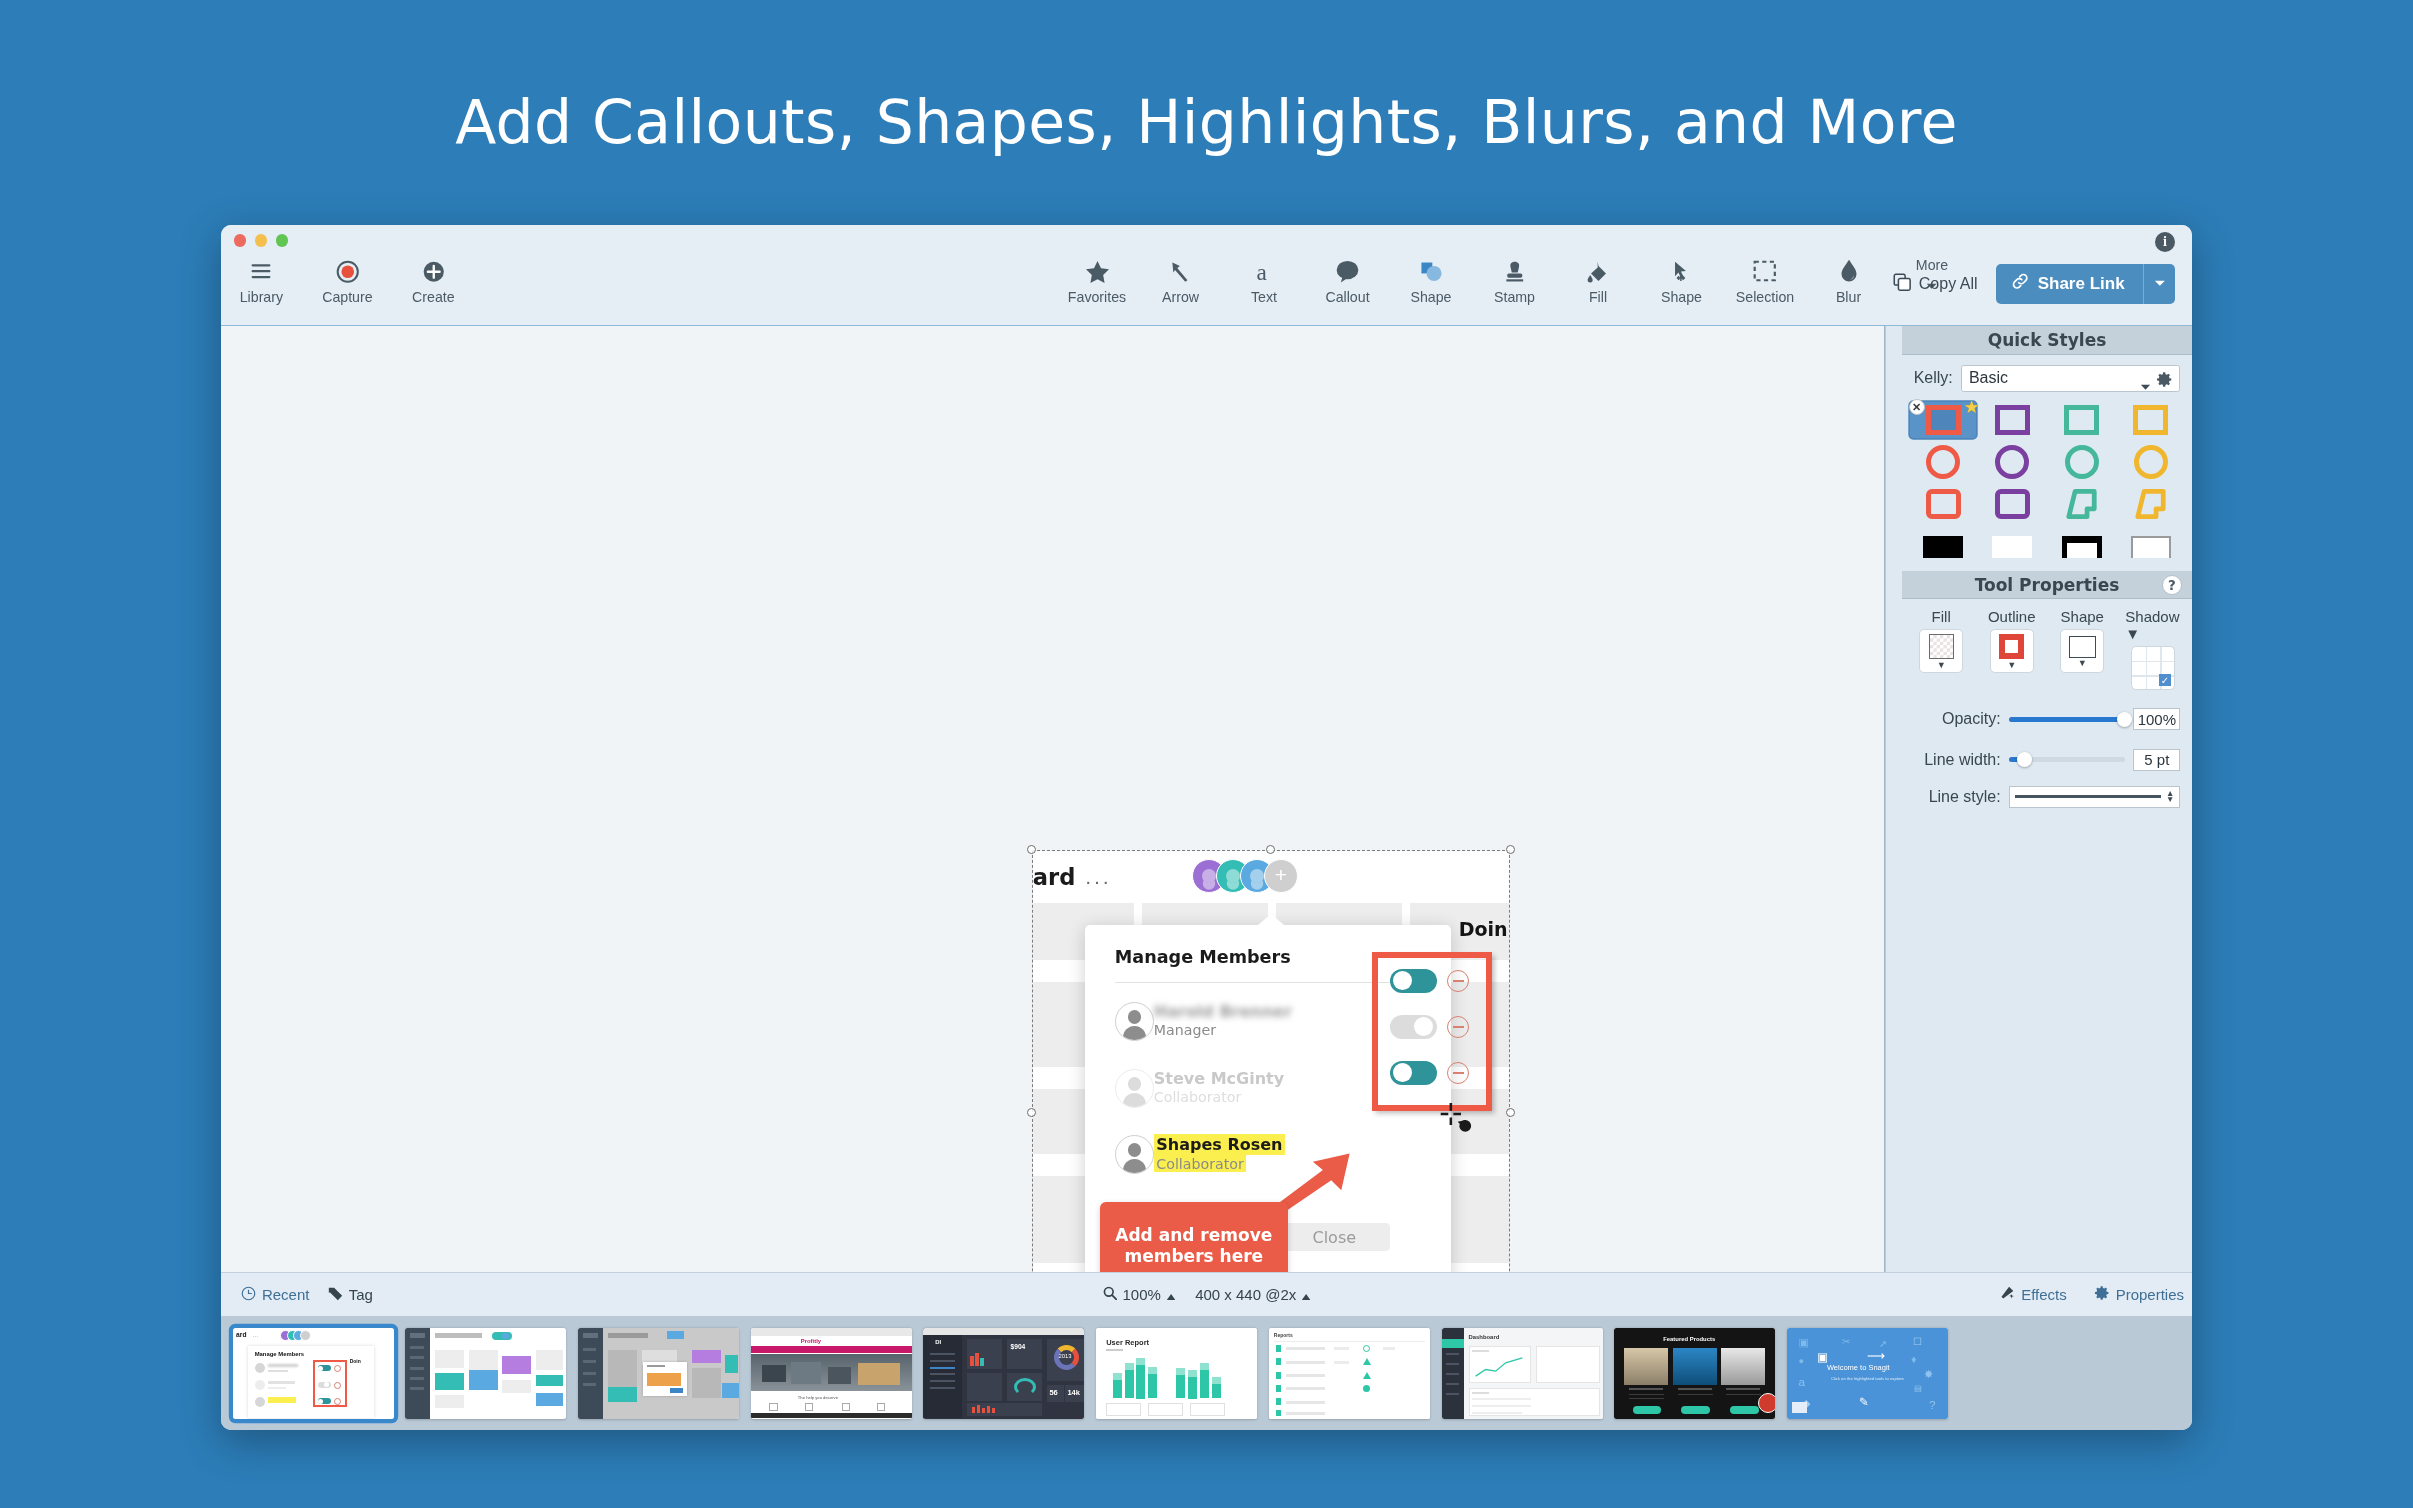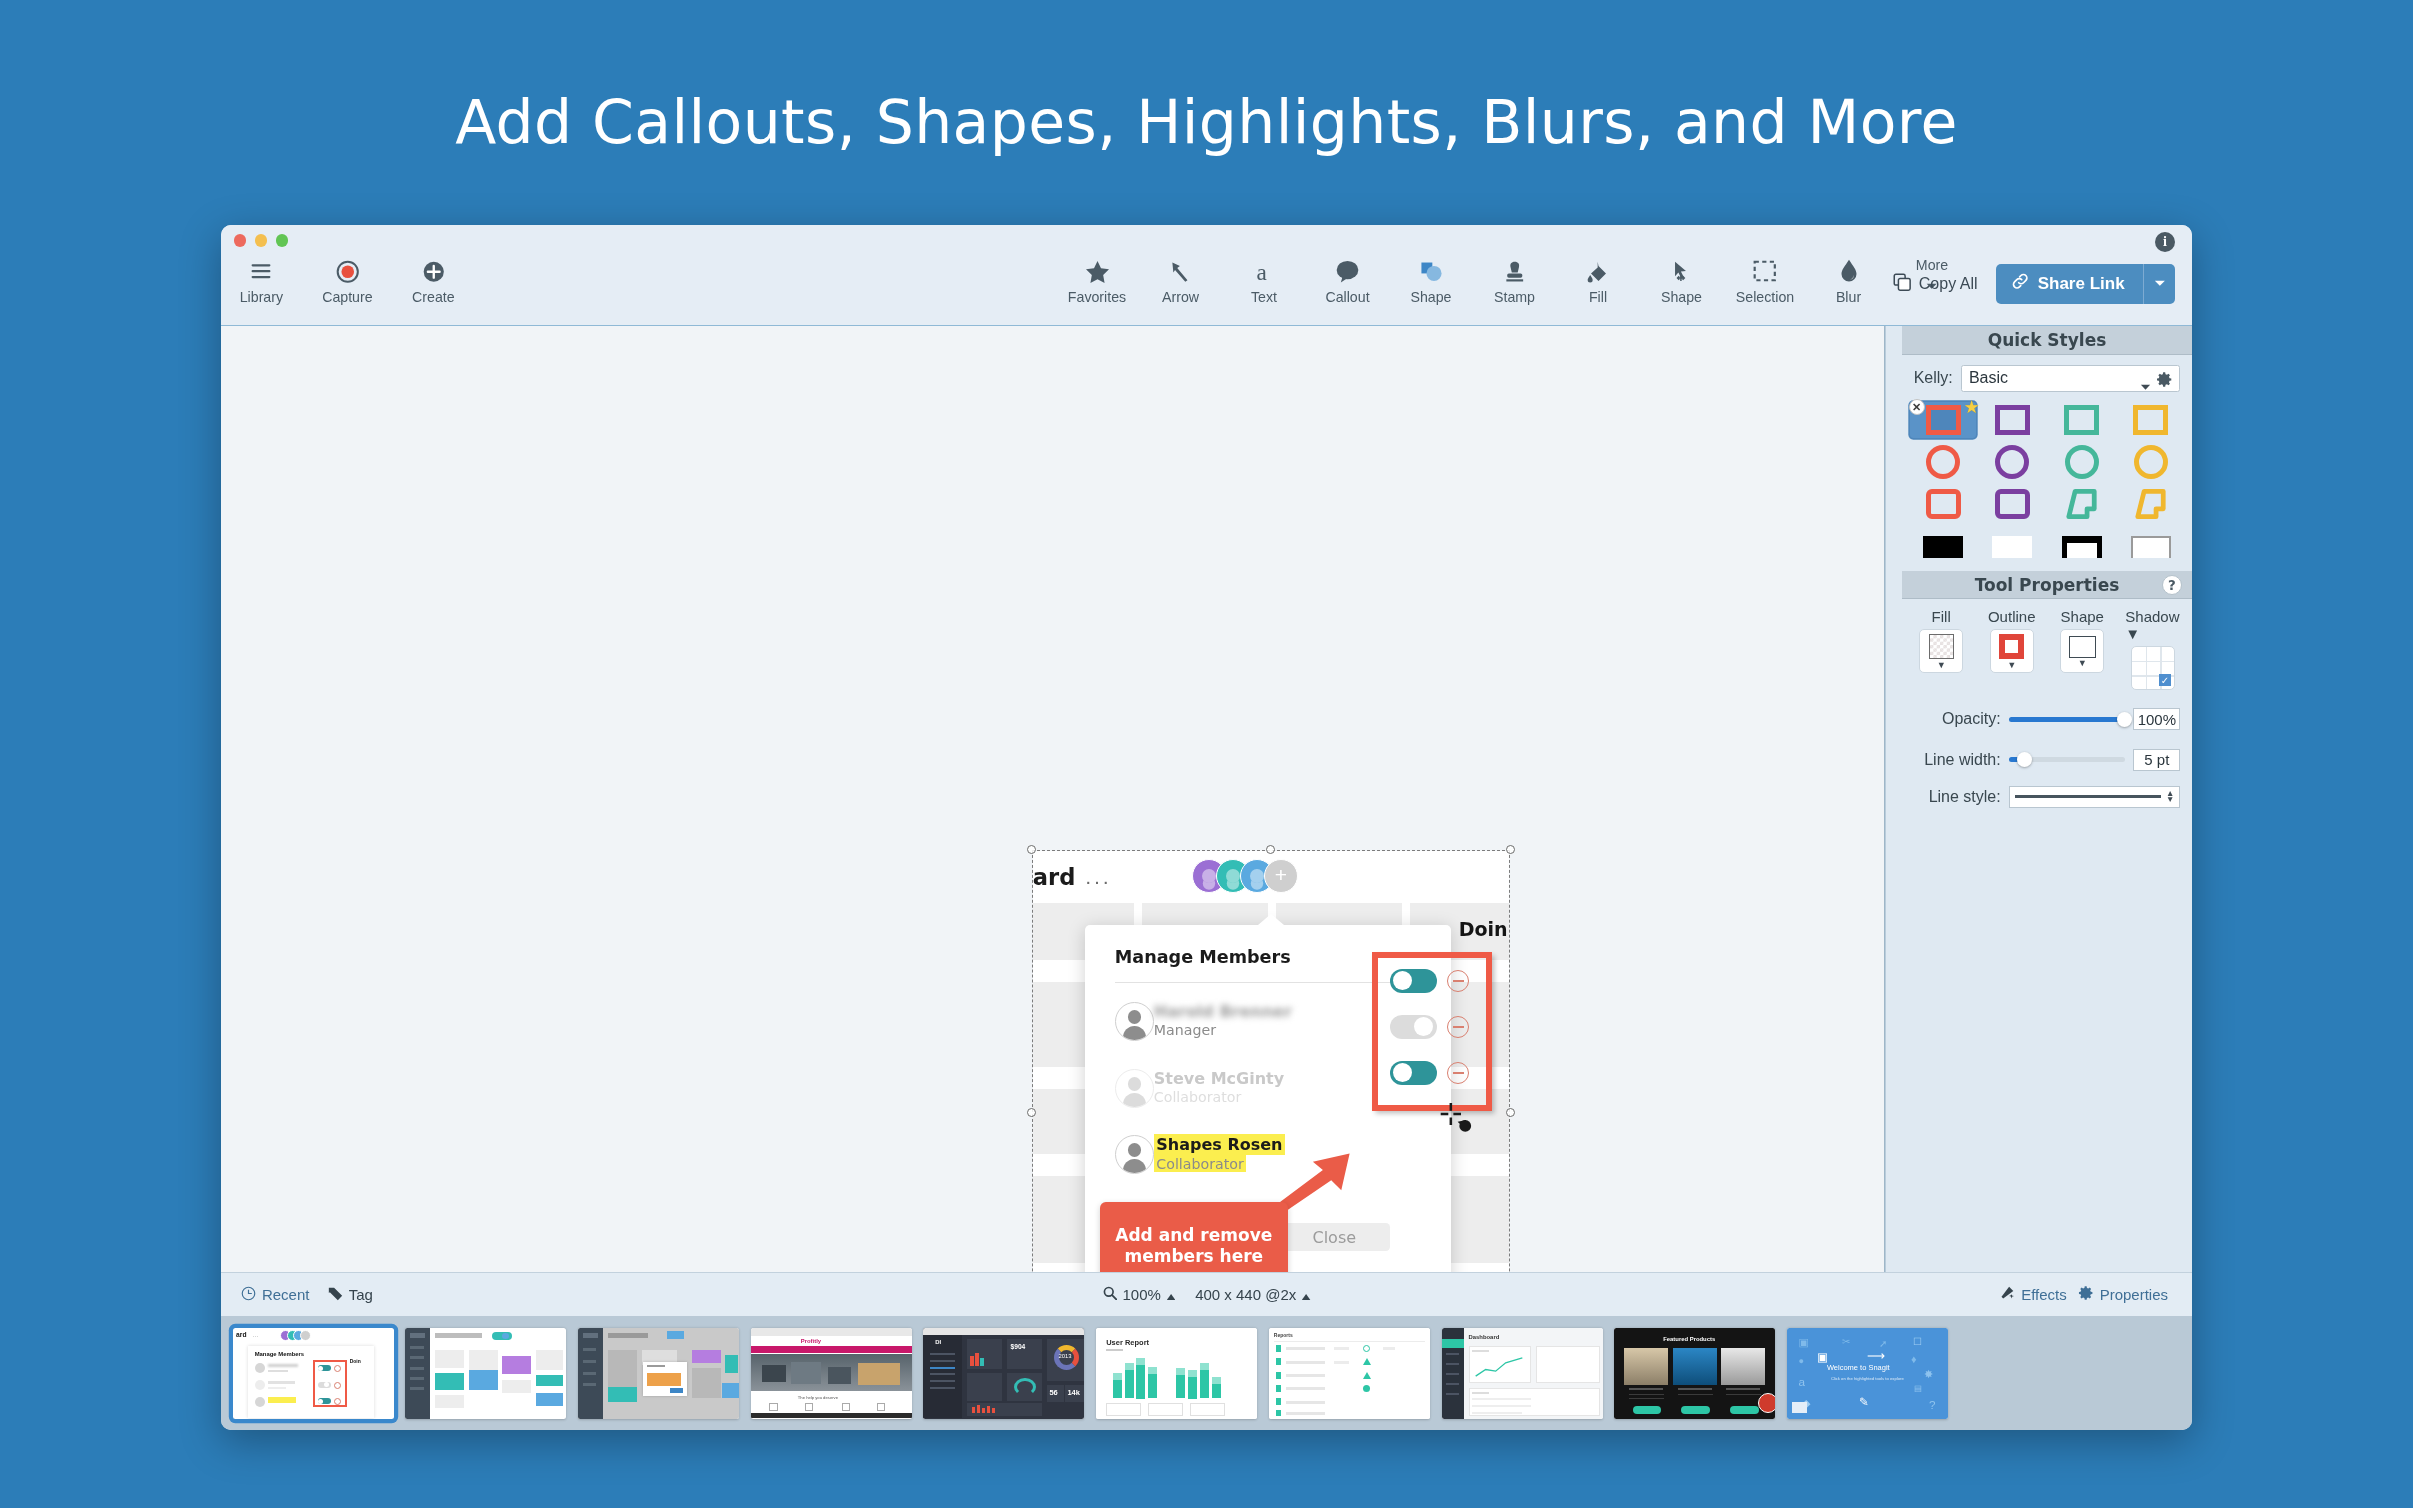--- a/index.html
+++ b/index.html
@@ -386,21 +386,21 @@
   }
   .sb-left { display:flex; align-items:center; gap:18.4px; margin-left:20px; }
   .sb-item { display:flex; align-items:center; gap:5.9px; font-size:15px; color:#3f6f96; }
   .sb-center {
     position:absolute; left:50%; transform:translateX(-50%);
     display:flex; align-items:center; gap:20px;
     font-size:15px; color:#36444d;
   }
   .sb-center .grp { display:flex; align-items:center; gap:5.9px; }
   .sb-right {
-    position:absolute; right:24px; display:flex; align-items:center; gap:11px;
+    position:absolute; right:8px; display:flex; align-items:center; gap:27px;
     font-size:15px; color:#3f6f96;
   }
 
   
   .filmstrip {
     height:114px; flex:0 0 auto;
     background:#b9c9d6; display:flex; align-items:center;
     padding:0 11.7px; gap:11.7px; overflow:hidden;
   }
   .thumb {

